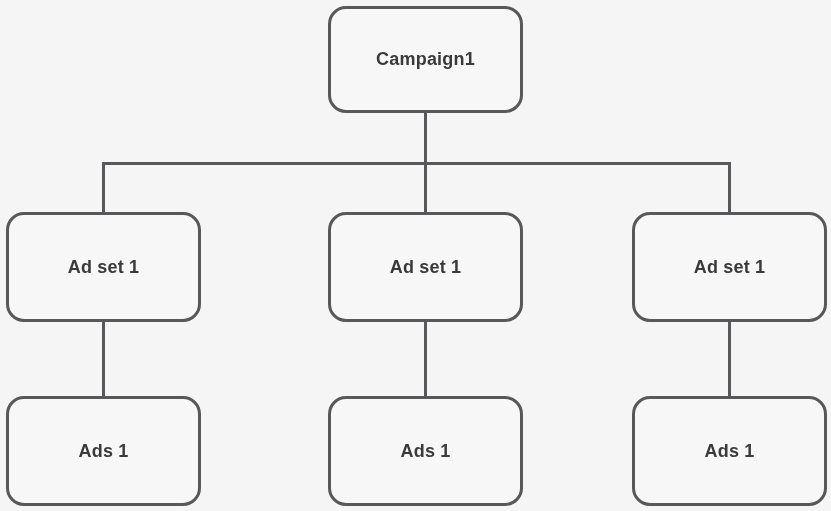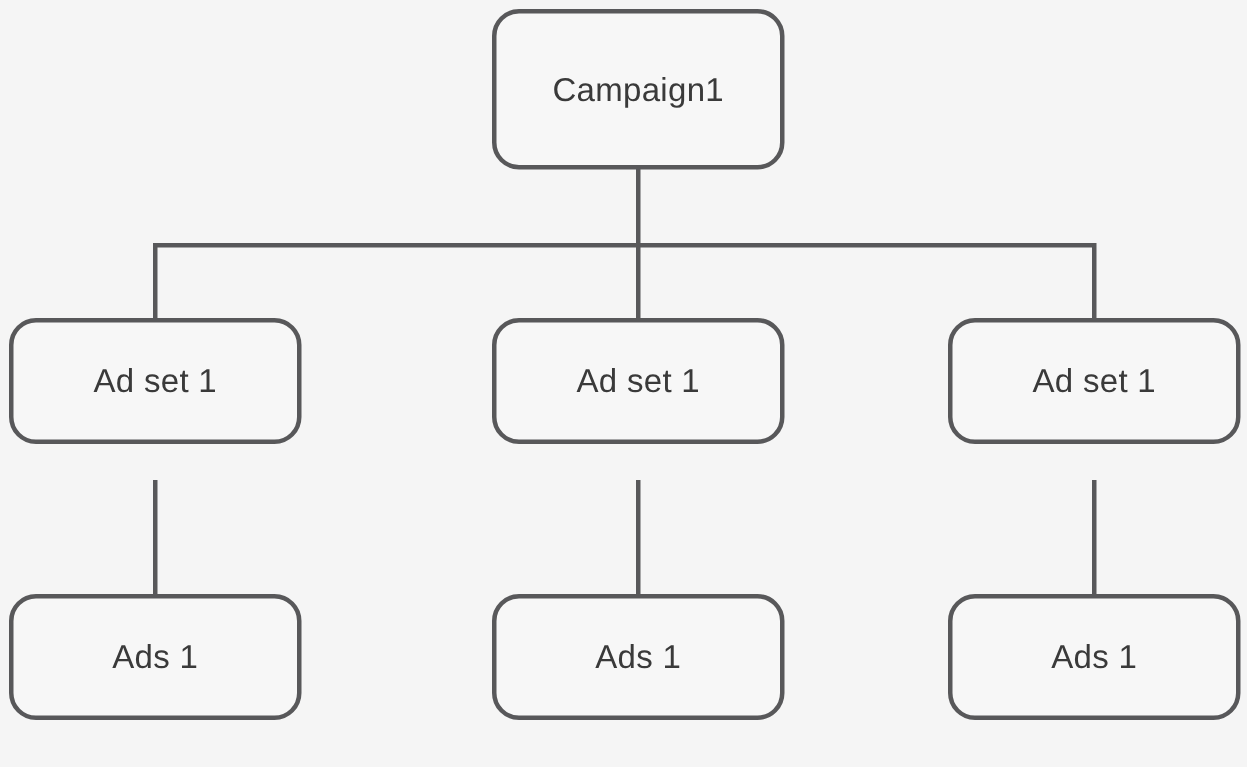--- a/index.html
+++ b/index.html
@@ -29,32 +29,32 @@
   }
   .connector-line {
     stroke: var(--connector);
     stroke-width: 3;
     fill: none;
   }
   .node {
     position: absolute;
     box-sizing: border-box;
     width: 195px;
-    height: 84px;
+    height: 110px;
     background: var(--node-fill);
     border: 3px solid var(--node-border);
     border-radius: 18px;
     display: flex;
     align-items: center;
     justify-content: center;
   }
   .node-label {
     color: var(--text);
-    font-size: 22px;
-    font-weight: 400;
+    font-size: 18px;
+    font-weight: 700;
     letter-spacing: 0.2px;
     white-space: nowrap;
   }
   
   .node-campaign      { left: 328px; top: 6px;   width: 195px; height: 107px; }
   .node-adset-left    { left: 6px;   top: 212px; }
   .node-adset-middle  { left: 328px; top: 212px; }
   .node-adset-right   { left: 632px; top: 212px; }
   .node-ads-left      { left: 6px;   top: 396px; }
   .node-ads-middle    { left: 328px; top: 396px; }

